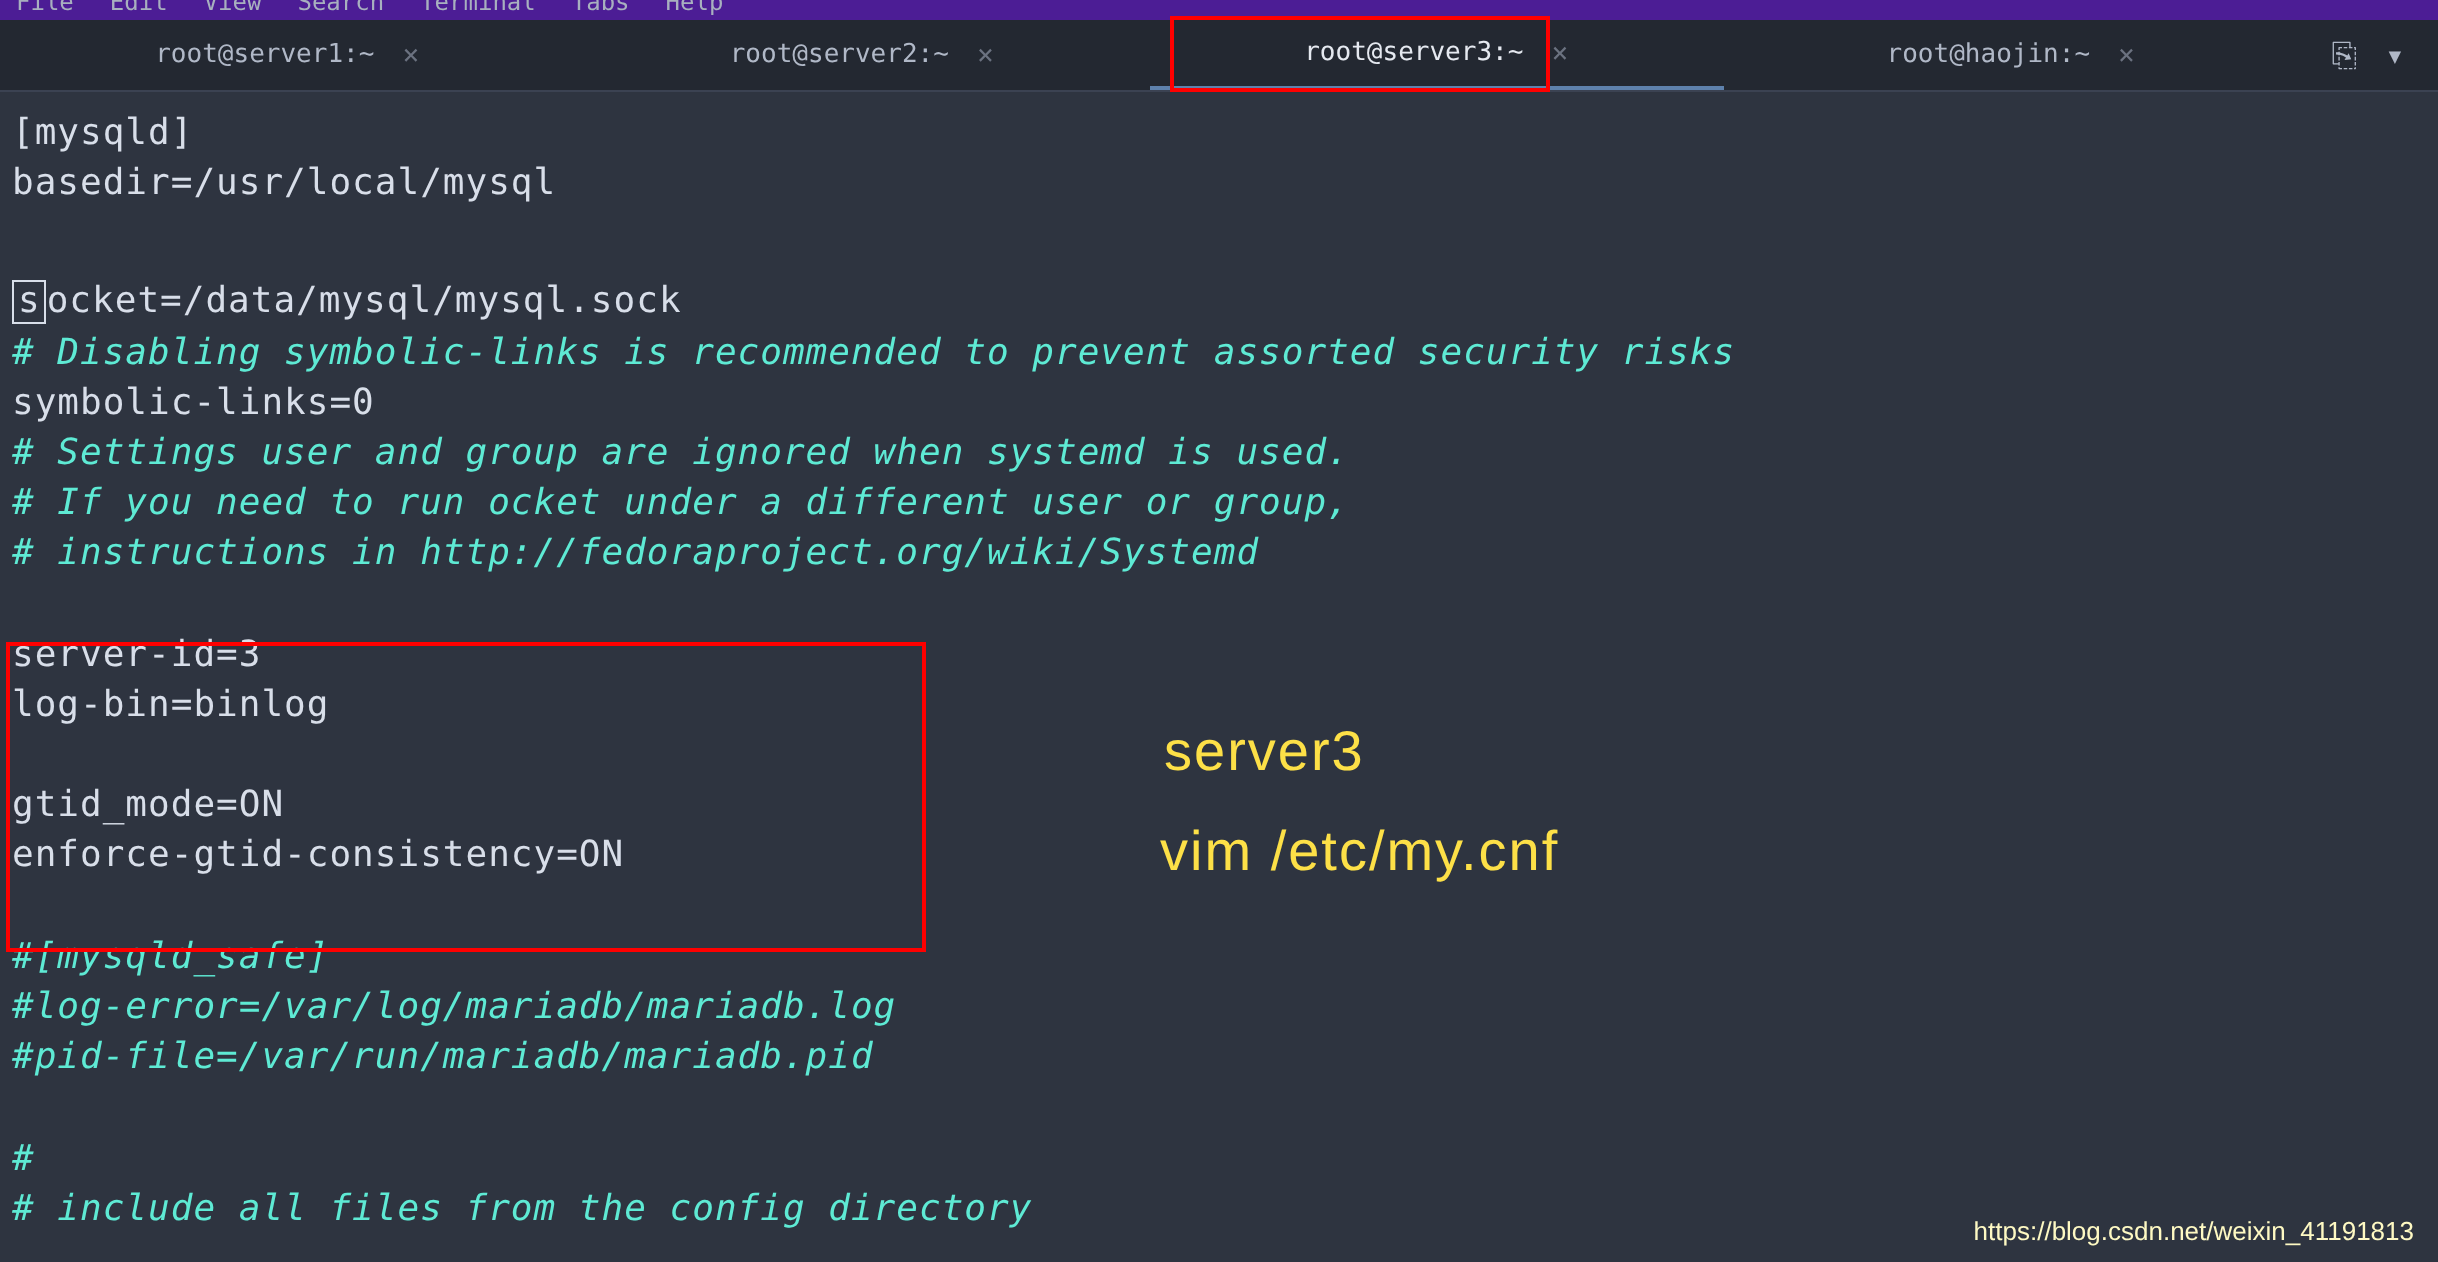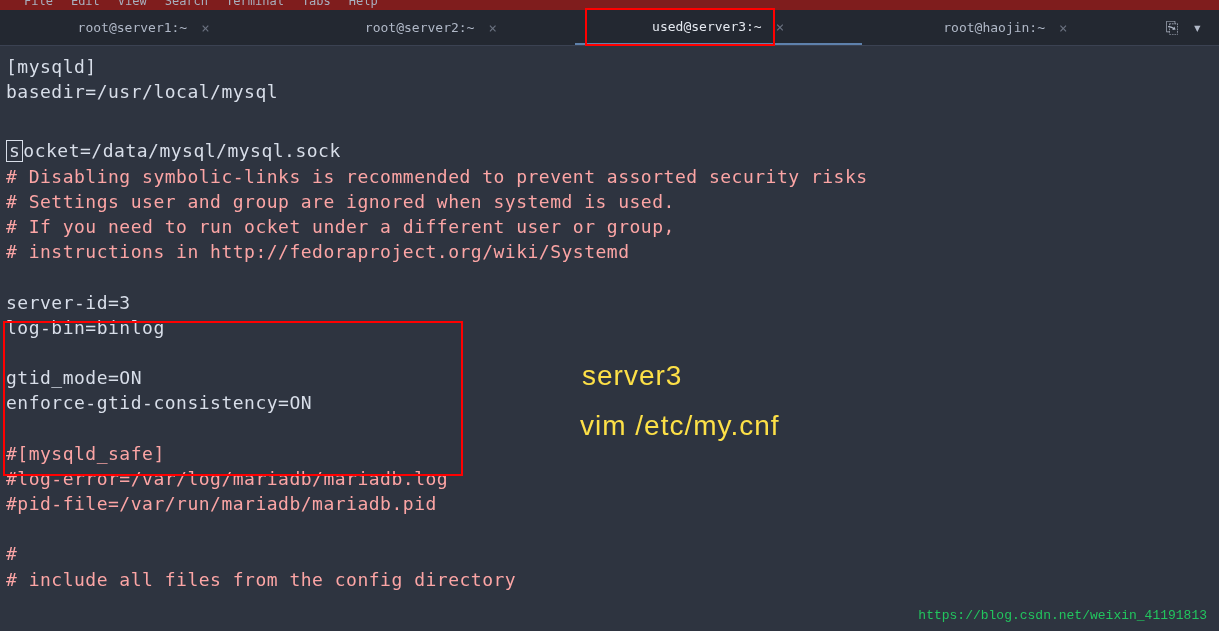--- a/index.html
+++ b/index.html
@@ -11,23 +11,23 @@
       width: 1219px;
       height: 631px;
       background: #2e3440;
       font-family: "Consolas", "Monaco", monospace;
       color: #d8dee9;
       overflow: hidden;
       position: relative;
     }
     .menubar {
       display: flex;
-      background: #7f1d1d;
+      background: #4c1d95;
       height: 10px;
-      padding: 0 24px;
+      padding: 0 8px;
       align-items: flex-start;
       gap: 18px;
       font-size: 12px;
       color: #a8b0bf;
       overflow: hidden;
     }
     .menubar span {
       cursor: pointer;
       margin-top: -6px;
     }
@@ -76,21 +76,21 @@
       font-size: 18px;
       line-height: 1.4;
       font-family: "Consolas", "Monaco", monospace;
       letter-spacing: 0.5px;
       position: relative;
     }
     .line {
       white-space: pre;
     }
     .plain { color: #d8dee9; margin-top: 36px; }
-    .comment { color: #fca5a5; }
+    .comment { color: #5eead4; font-style: italic; }
     .cursor-box {
       border: 1px solid #d8dee9;
       padding: 0 2px;
       display: inline-block;
       line-height: 1.1;
     }
     .block-annotation {
       position: absolute;
       border: 2px solid #ff0000;
       pointer-events: none;
@@ -105,23 +105,23 @@
       font-family: "Segoe UI", sans-serif;
       font-size: 28px;
       letter-spacing: 1px;
     }
     .overlay1 { left: 582px; top: 360px; }
     .overlay2 { left: 580px; top: 410px; }
     .watermark {
       position: absolute;
       right: 12px;
       bottom: 8px;
-      color: #22c55e;
+      color: #fef9c3;
       font-size: 13px;
-      font-family: Liberation Mono, monospace;
+      font-family: Liberation Sans, sans-serif;
     }
   </style>
 </head>
 <body>
 
 <div class="menubar">
   <span>File</span>
   <span>Edit</span>
   <span>View</span>
   <span>Search</span>
@@ -133,39 +133,40 @@
 <div class="tabbar">
   <div class="tab">
     <span>root@server1:~</span>
     <span class="close">×</span>
   </div>
   <div class="tab">
     <span>root@server2:~</span>
     <span class="close">×</span>
   </div>
   <div class="tab active">
-    <span>used@server3:~</span>
+    <span>root@server3:~</span>
     <span class="close">×</span>
     <div class="tab-annotation" style="left:10px;top:-2px;width:190px;height:38px;"></div>
   </div>
   <div class="tab">
     <span>root@haojin:~</span>
     <span class="close">×</span>
   </div>
   <div class="right-icons">
     <span>⎘</span>
     <span>▾</span>
   </div>
 </div>
 
 <div class="terminal" id="terminal">
 <div class="line"><span class="plain">[mysqld]</span></div>
     <div class="line"><span class="plain">basedir=/usr/local/mysql</span></div>
     <div class="line"><span class="cursor-box plain">s</span><span class="plain">ocket=/data/mysql/mysql.sock</span></div>
     <div class="line"><span class="comment"># Disabling symbolic-links is recommended to prevent assorted security risks</span></div>
+    <div class="line"><span class="plain">symbolic-links=0</span></div>
     <div class="line"><span class="comment"># Settings user and group are ignored when systemd is used.</span></div>
     <div class="line"><span class="comment"># If you need to run ocket under a different user or group,</span></div>
     <div class="line"><span class="comment"># instructions in http://fedoraproject.org/wiki/Systemd</span></div>
     <div class="line"><span class="plain"> </span></div>
     <div class="line"><span class="plain">server-id=3</span></div>
     <div class="line"><span class="plain">log-bin=binlog</span></div>
     <div class="line"><span class="plain"> </span></div>
     <div class="line"><span class="plain">gtid_mode=ON</span></div>
     <div class="line"><span class="plain">enforce-gtid-consistency=ON</span></div>
     <div class="line"><span class="plain"> </span></div>

